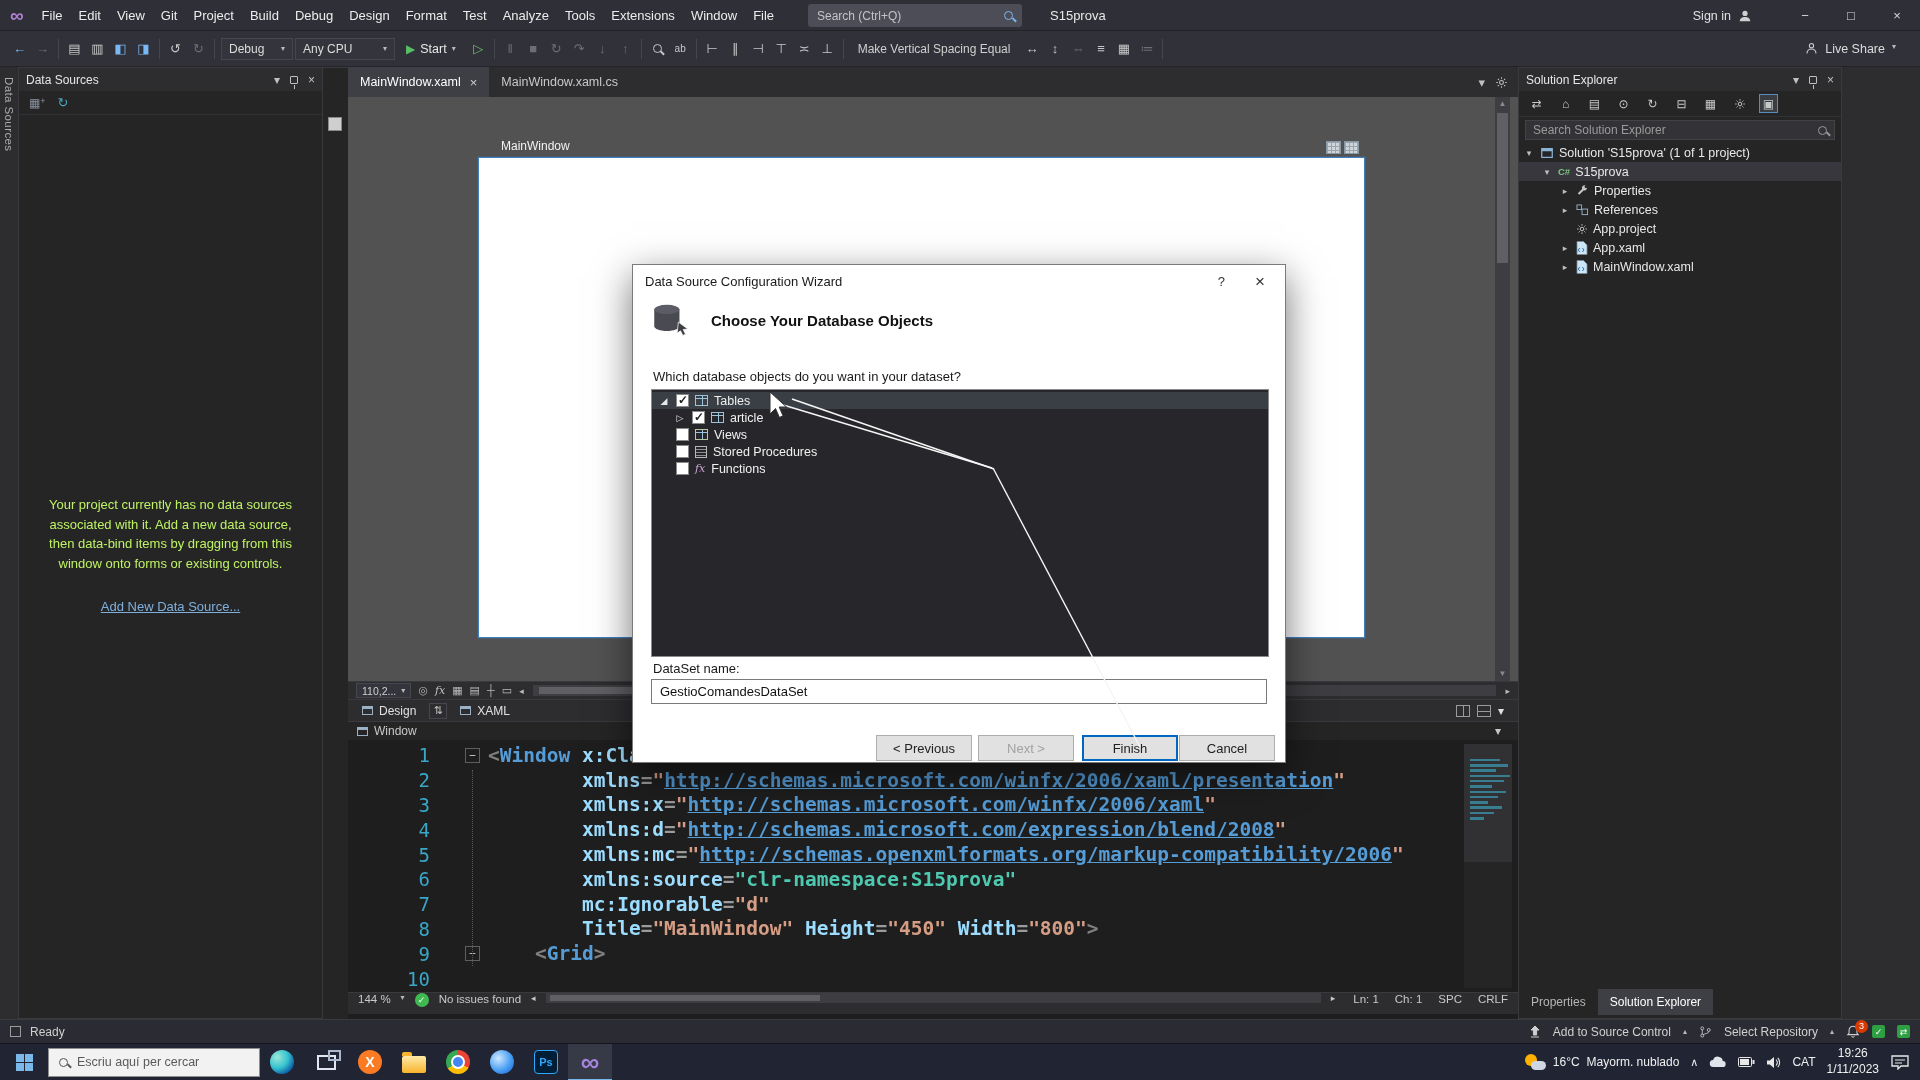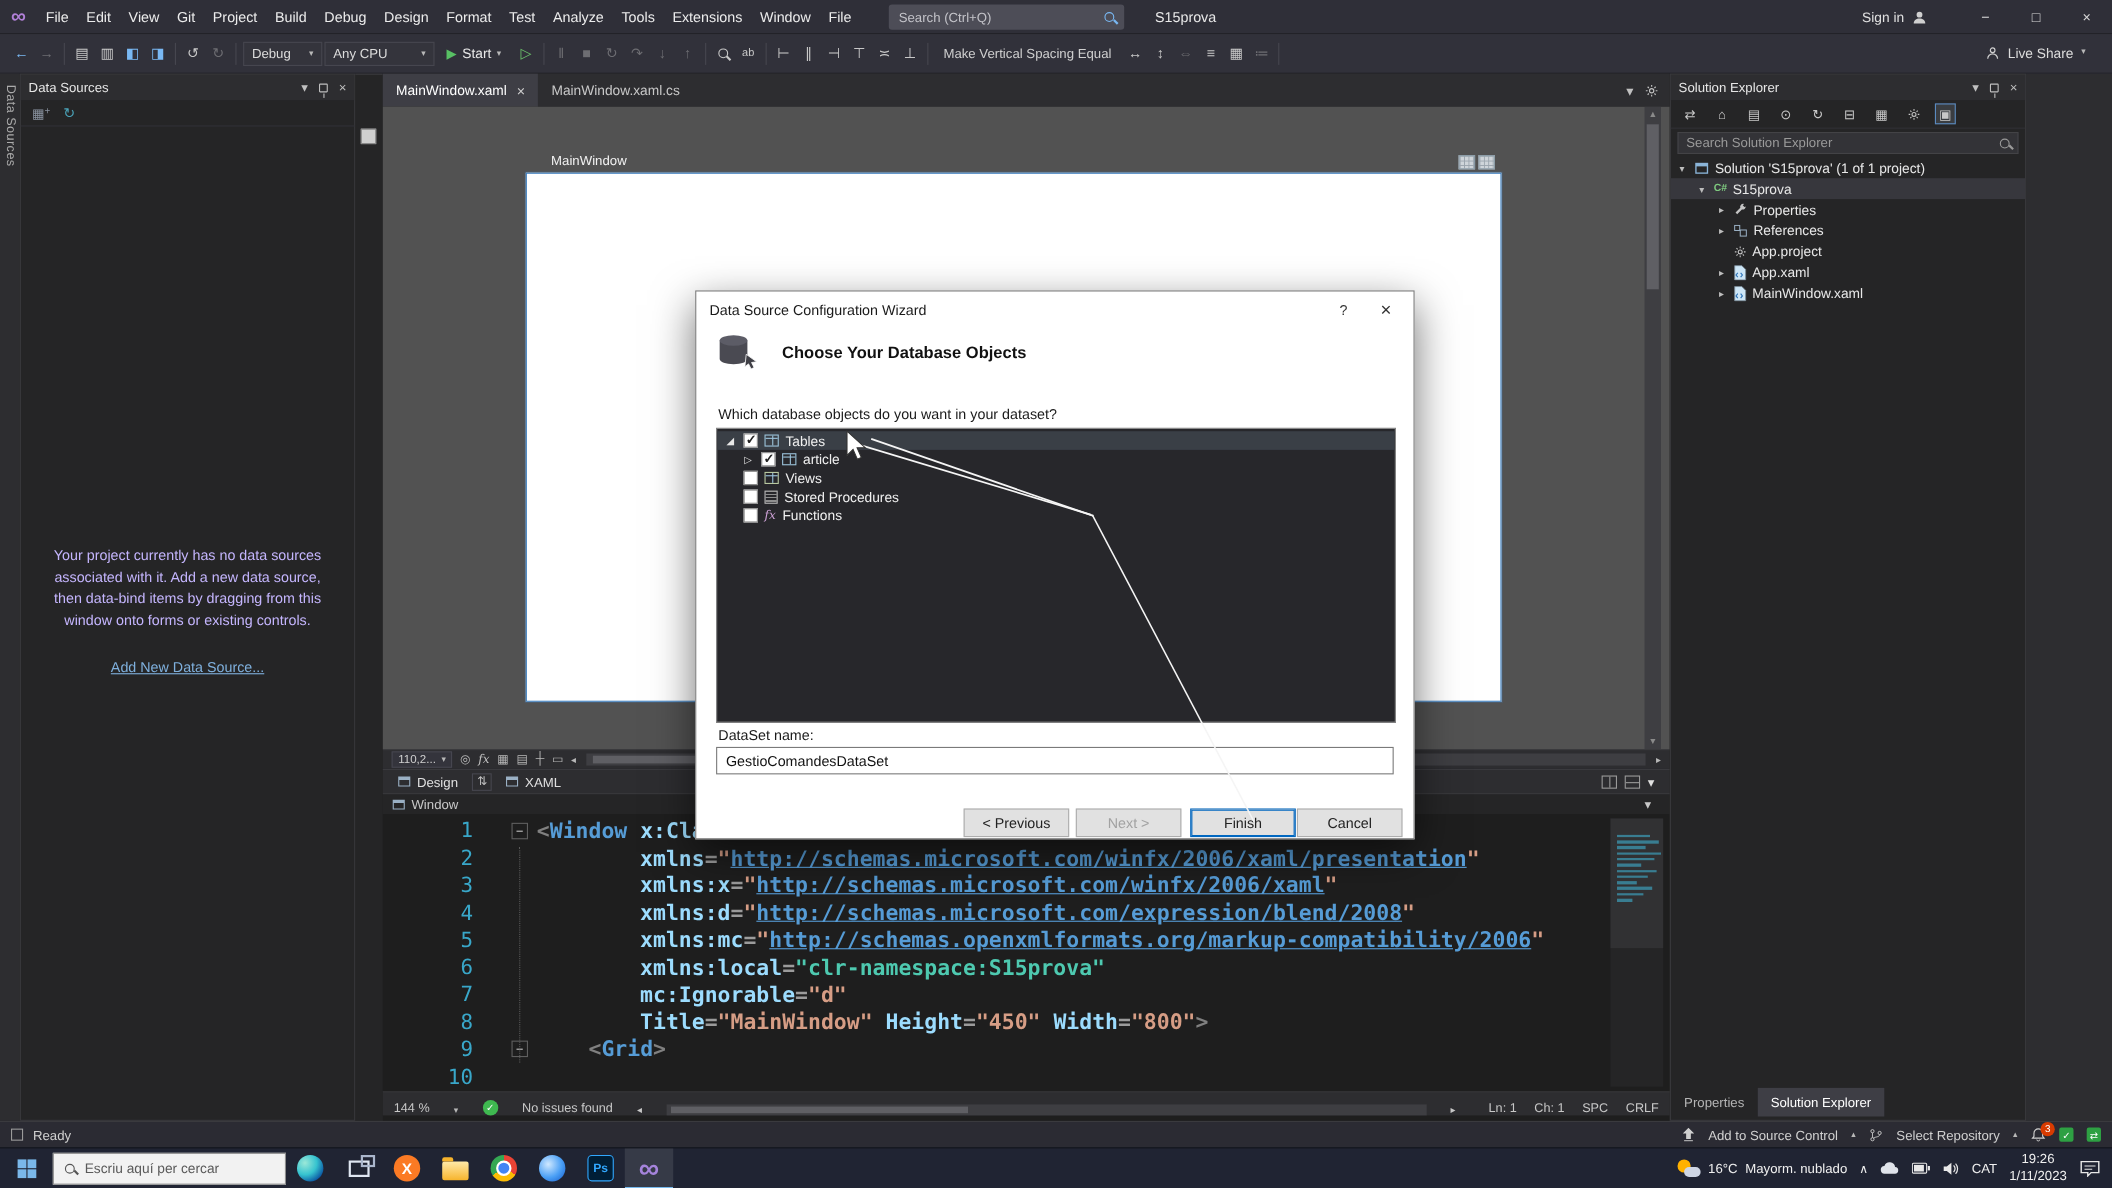--- a/index.html
+++ b/index.html
@@ -42,21 +42,21 @@
 .leftpanel{left:18px;top:67px;width:305px;height:952px}
 .gapstrip{position:absolute;left:323px;top:67px;width:25px;height:952px;background:#252526;border-top:1px solid #3a3a3e}
 .minibox{position:absolute;left:5px;top:49px;width:14px;height:14px;border:1px solid #8a8a8a;background:#cfcfcf}
 .rightpanel{left:1518px;top:67px;width:324px;height:952px}
 .phead{height:23px;display:flex;align-items:center;justify-content:space-between;padding:0 7px;font-size:12px;color:#e6e6e6;background:#2d2d30}
 .hicons{display:flex;gap:10px;align-items:center;color:#c0c0c0}
 .pin-ic{width:8px;height:8px;border:1px solid #c0c0c0;border-radius:1px;position:relative;display:inline-block}
 .pin-ic::after{content:'';position:absolute;left:3px;top:8px;width:1px;height:4px;background:#c0c0c0}
 .ds-tools{height:24px;display:flex;align-items:center;gap:12px;padding:0 10px;color:#8a93a0;border-bottom:1px solid #303036}
 .ds-body{padding:0 26px;text-align:center}
-.ds-msg{margin-top:380px;color:#c4b5fd;font-size:13px;line-height:1.5}
+.ds-msg{margin-top:380px;color:#bef264;font-size:13px;line-height:1.5}
 .ds-link{display:inline-block;margin-top:26px;color:#7fb0dd;text-decoration:underline;font-size:13px}
 
 
 .center{position:absolute;left:348px;top:67px;width:1170px;height:952px;background:#1e1e1e}
 .tabwell{height:30px;background:#2d2d30;display:flex;align-items:stretch}
 .etab{display:flex;align-items:center;gap:9px;padding:0 12px;font-size:12.5px;color:#c8c8c8}
 .etab.active{background:#3e3e45;color:#fff}
 .tabx{color:#cfcfcf;font-size:13px}
 .tw-right{margin-left:auto;display:flex;align-items:center;gap:10px;padding-right:10px;color:#c0c0c0}
 
@@ -94,21 +94,21 @@
 .foldbox{width:15px;height:15px;border:1px solid #5f5f5f;color:#c8c8c8;font-size:11px;line-height:13px;text-align:center;font-weight:normal}
 .codepre{white-space:pre;color:#d4d4d4}
 .c-tag{color:#569cd6}.c-attr{color:#9cdcfe}.c-str{color:#d69d85}
 .c-url{color:#569cd6;text-decoration:underline}.c-loc{color:#4ec9b0}
 .c-eq{color:#9b9b9b}.c-p{color:#808080}
 .guide{position:absolute;left:124px;top:30px;height:196px;border-left:1px dotted #5a5a5a}
 .minimap{position:absolute;right:6px;top:4px;width:48px;height:244px;background:#252526}
 .mmview{position:absolute;left:0;right:0;top:0;height:118px;background:rgba(125,125,135,.14)}
 .mmbar{height:2.5px;margin:2.8px 4px 0 6px;background:#2e7d93}
 
-.estatus{height:22px;background:#2d2d30;display:flex;align-items:flex-end;gap:22px;padding:0 10px;font-size:11.5px;color:#c8c8c8;border-top:1px solid #3a3a3e}
+.estatus{height:22px;background:#2d2d30;display:flex;align-items:flex-start;gap:10px;padding:0 10px;font-size:11.5px;color:#c8c8c8;border-top:1px solid #3a3a3e}
 .okdot{width:14px;height:14px;border-radius:50%;background:#3fb950;color:#fff;font-size:9px;display:flex;align-items:center;justify-content:center;flex:none}
 .es-track{flex:1;height:10px;background:#3e3e42;position:relative}
 .es-thumb{position:absolute;left:4px;top:2px;height:6px;width:270px;background:#5f5f64}
 .es-right{display:flex;gap:16px;padding-left:8px}
 
 
 .sln-tools{height:26px;display:flex;align-items:center;gap:10px;padding:0 8px;color:#c8c8c8;font-size:12px;border-bottom:1px solid #303036}
 .stool{width:19px;height:19px;display:flex;align-items:center;justify-content:center}
 .stool.active-tool{border:1px solid #5a8ac0;background:#3a3d41}
 .sln-search{margin:3px 6px;height:20px;background:#333337;border:1px solid #434346;display:flex;align-items:center;justify-content:space-between;padding:0 7px;color:#9a9a9a;font-size:12px}
@@ -426,21 +426,21 @@
           <span class="codepre">        <span class="c-attr">xmlns:d</span><span class="c-eq">=</span><span class="c-str">"</span><span class="c-url">http://schemas.microsoft.com/expression/blend/2008</span><span class="c-str">"</span></span>
         </div>
         <div class="code-line">
           <span class="ln">5</span>
           <span class="fold"></span>
           <span class="codepre">        <span class="c-attr">xmlns:mc</span><span class="c-eq">=</span><span class="c-str">"</span><span class="c-url">http://schemas.openxmlformats.org/markup-compatibility/2006</span><span class="c-str">"</span></span>
         </div>
         <div class="code-line">
           <span class="ln">6</span>
           <span class="fold"></span>
-          <span class="codepre">        <span class="c-attr">xmlns:local</span><span class="c-eq">=</span><span class="c-loc">"clr-namespace:S15prova"</span></span>
+          <span class="codepre">        <span class="c-attr">xmlns:source</span><span class="c-eq">=</span><span class="c-loc">"clr-namespace:S15prova"</span></span>
         </div>
         <div class="code-line">
           <span class="ln">7</span>
           <span class="fold"></span>
           <span class="codepre">        <span class="c-attr">mc:Ignorable</span><span class="c-eq">=</span><span class="c-str">"d"</span></span>
         </div>
         <div class="code-line">
           <span class="ln">8</span>
           <span class="fold"></span>
           <span class="codepre">        <span class="c-attr">Title</span><span class="c-eq">=</span><span class="c-str">"MainWindow"</span><span class=""> </span><span class="c-attr">Height</span><span class="c-eq">=</span><span class="c-str">"450"</span><span class=""> </span><span class="c-attr">Width</span><span class="c-eq">=</span><span class="c-str">"800"</span><span class="c-p">&gt;</span></span>

